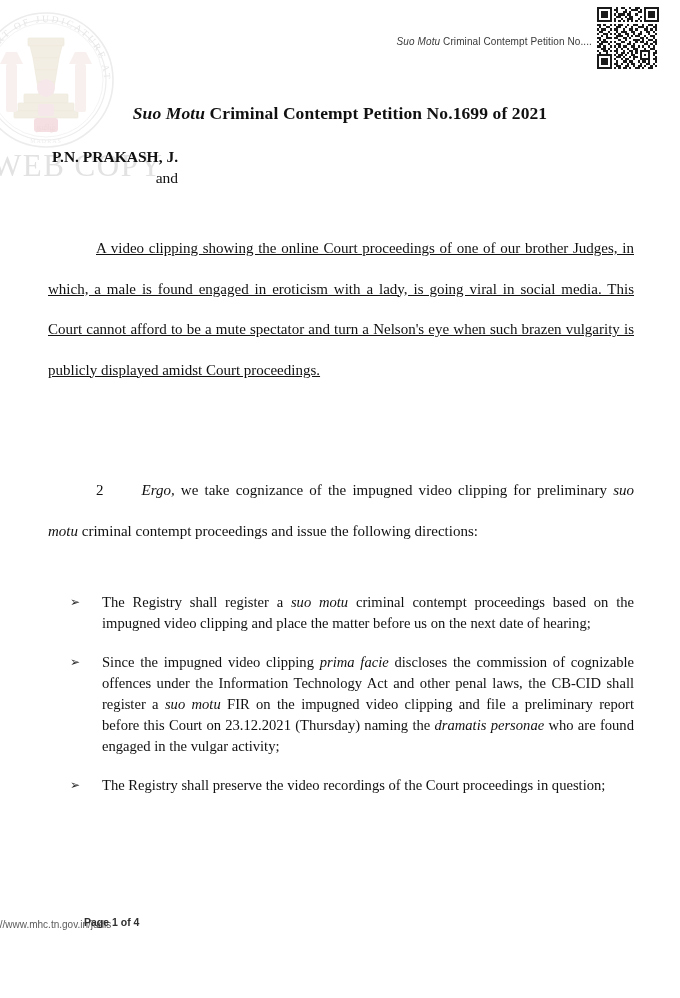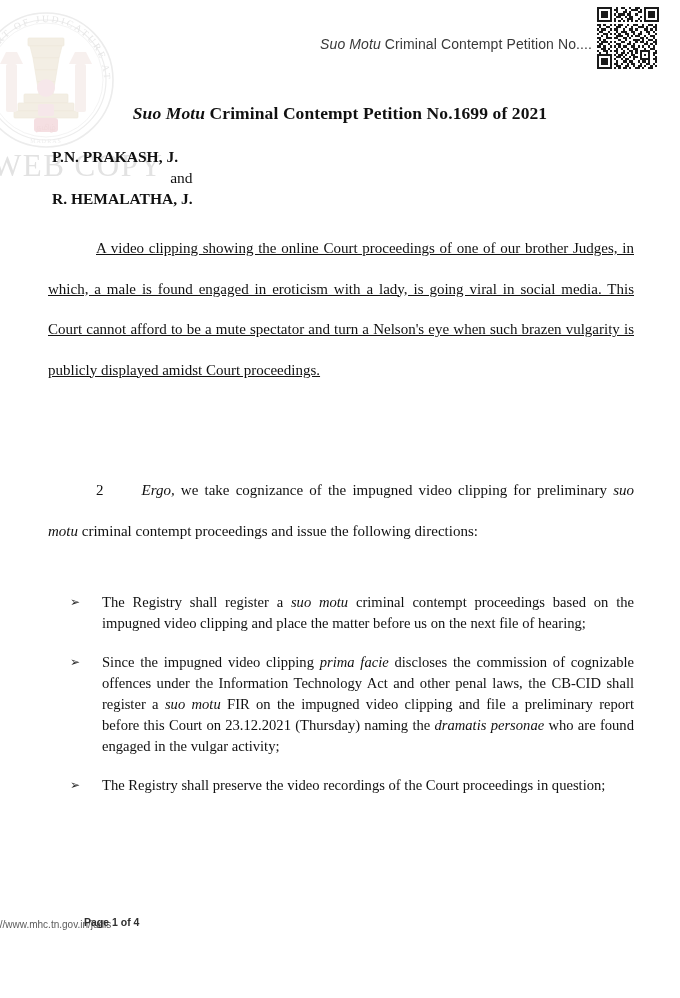--- a/index.html
+++ b/index.html
@@ -52,21 +52,21 @@
     top: 0;
     width: 680px;
     height: 82px;
     z-index: 3;
   }
   .header-caption {
     position: absolute;
     right: 88px;
     top: 36px;
     font-family: "Liberation Sans", sans-serif;
-    font-size: 14px;
+    font-size: 10px;
     color: #3a3a3a;
     white-space: nowrap;
     letter-spacing: .1px;
     margin-left: 26px;
   }
   .header-caption i { font-style: italic; }
   .qr {
     position: absolute;
     right: 21px;
     top: 7px;
@@ -469,31 +469,30 @@
 
   <div id="content">
 
     <div class="case-title">
       <i>Suo Motu</i><span> Criminal Contempt Petition No.1699 of 2021</span>
     </div>
 
     <div class="bench">
       <div class="judge">P.N. PRAKASH, J.</div>
       <div class="conj">and</div>
-      <div class="judge">R. HEMALATHA, J.</div>
     </div>
 
     <div class="para" id="para-1"><span class="indent"></span><span>A video clipping showing the online Court proceedings of one of our brother Judges, in which, a male is found engaged in eroticism with a lady, is going viral in social media. This Court cannot afford to be a mute spectator and turn a Nelson's eye when such brazen vulgarity is publicly displayed amidst Court proceedings.</span></div>
 
     <div class="para" id="para-2"><span class="indent"></span><span>2</span><span class="numgap"></span><i>Ergo,</i><span> we take cognizance of the impugned video clipping for preliminary </span><i>suo motu</i><span> criminal contempt proceedings and issue the following directions:</span></div>
 
     <div class="bullets" id="bullet-list">
 
       <div class="bullet-item">
-        <span class="bullet-marker">➢</span><span>The Registry shall register a </span><i>suo motu</i><span> criminal contempt proceedings based on the impugned video clipping and place the matter before us on the next file of hearing;</span>
+        <span class="bullet-marker">➢</span><span>The Registry shall register a </span><i>suo motu</i><span> criminal contempt proceedings based on the impugned video clipping and place the matter before us on the next date of hearing;</span>
       </div>
 
       <div class="bullet-item">
         <span class="bullet-marker">➢</span><span>Since the impugned video clipping </span><i>prima facie</i><span> discloses the commission of cognizable offences under the Information Technology Act and other penal laws, the CB-CID shall register a </span><i>suo motu</i><span> FIR on the impugned video clipping and file a preliminary report before this Court on 23.12.2021 (Thursday) naming the </span><i>dramatis personae</i><span> who are found engaged in the vulgar activity;</span>
       </div>
 
       <div class="bullet-item">
         <span class="bullet-marker">➢</span><span>The Registry shall preserve the video recordings of the Court proceedings in question;</span>
       </div>
 

